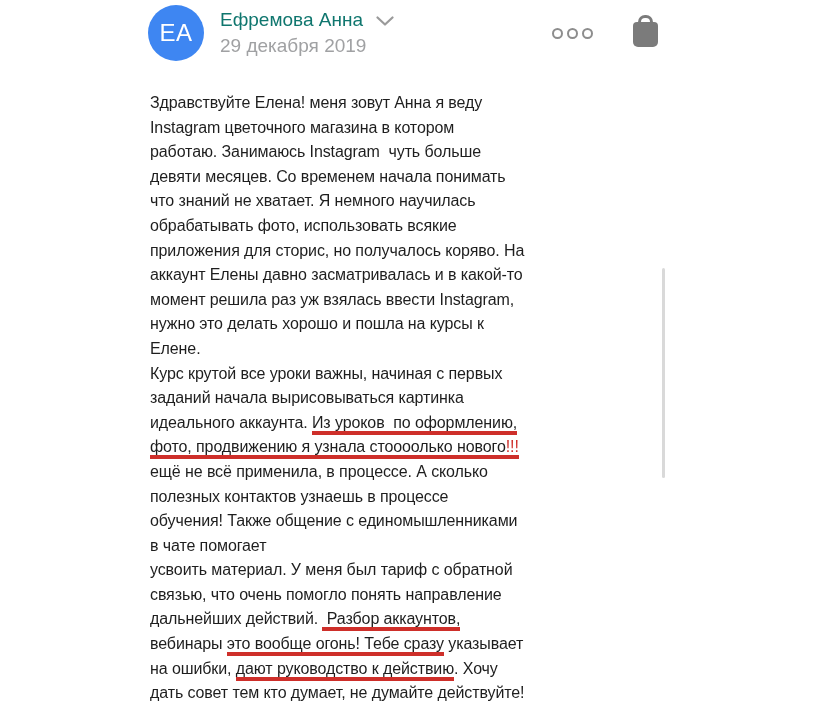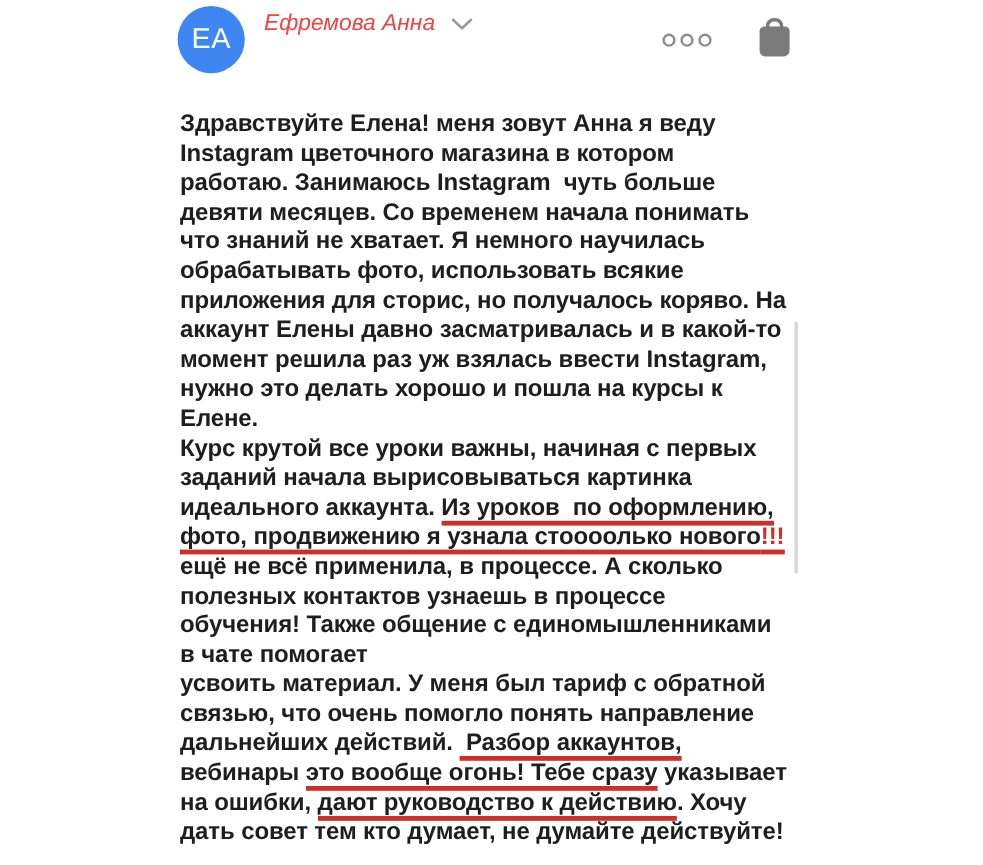--- a/index.html
+++ b/index.html
@@ -14,21 +14,21 @@
   
   .avatar {
     position:absolute; left:148px; top:5px; width:56px; height:56px;
     border-radius:50%; background:var(--avatar-blue,#3e86f2);
     display:flex; align-items:center; justify-content:center;text-align:right;
   }
   .avatar span { color:#ffffff; font-size:24px; letter-spacing:.5px; }
 
   .hinfo { position:absolute; left:220px; top:9px; }
   .name-row { display:flex; align-items:center; }
-  .name { font-size:19px; color:#ef4444;font-style:italic; }
+  .name { font-size:19px; color:#0f766e; }
   .chevron { margin-left:13px; margin-top:4px; display:inline-block; cursor:pointer; }
   .date { margin-top:4px; font-size:19px; color:#a0a1a3; }
 
   .dots {
     position:absolute; left:552px; top:28px; display:flex; gap:4px;
     cursor:pointer;
   }
   .dot {
     width:11px; height:11px; box-sizing:border-box;
     border:2.5px solid #8d8d8d; border-radius:50%;
@@ -40,22 +40,22 @@
     border:3.5px solid #7b7b7b; border-bottom:none; border-radius:7px 7px 0 0;
   }
   .trash-body {
     position:absolute; left:3px; top:7px; width:25px; height:25px;
     background:#7b7b7b; border-radius:4px 4px 5px 5px;
   }
 
   
   .msg {
     position:absolute; left:150px; top:91px;
-    font-size:20px; line-height:24.6px; letter-spacing:-0.1px;
-    white-space:pre; color:#1e1e1e;font-weight:bold;
+    font-size:16px; line-height:24.6px; letter-spacing:-0.1px;
+    white-space:pre; color:#1e1e1e;
   }
   .u { border-bottom:4px solid var(--red,#ce2f2a);margin-top:19px; }
   .red { color:var(--red,#ce2f2a); }
 
   
   .scrollbar {
     position:absolute; left:662px; top:268px; width:3px; height:210px;
     background:#d9d9d9; border-radius:2px;
   }
 </style>
@@ -68,20 +68,21 @@
 
 <div class="hinfo">
   <div class="name-row">
     <span class="name">Ефремова Анна</span>
     <span class="chevron">
       <svg width="18" height="11" viewBox="0 0 18 11">
         <polyline points="1.5,1.5 9,8.5 16.5,1.5" fill="none" stroke="#9a9a9a" stroke-width="2.2" stroke-linecap="round" stroke-linejoin="round"></polyline>
       </svg>
     </span>
   </div>
+  <div class="date">29 декабря 2019</div>
 </div>
 
 <div class="dots">
   <div class="dot"></div>
   <div class="dot"></div>
   <div class="dot"></div>
 </div>
 
 <div class="trash">
   <div class="trash-handle"></div>

